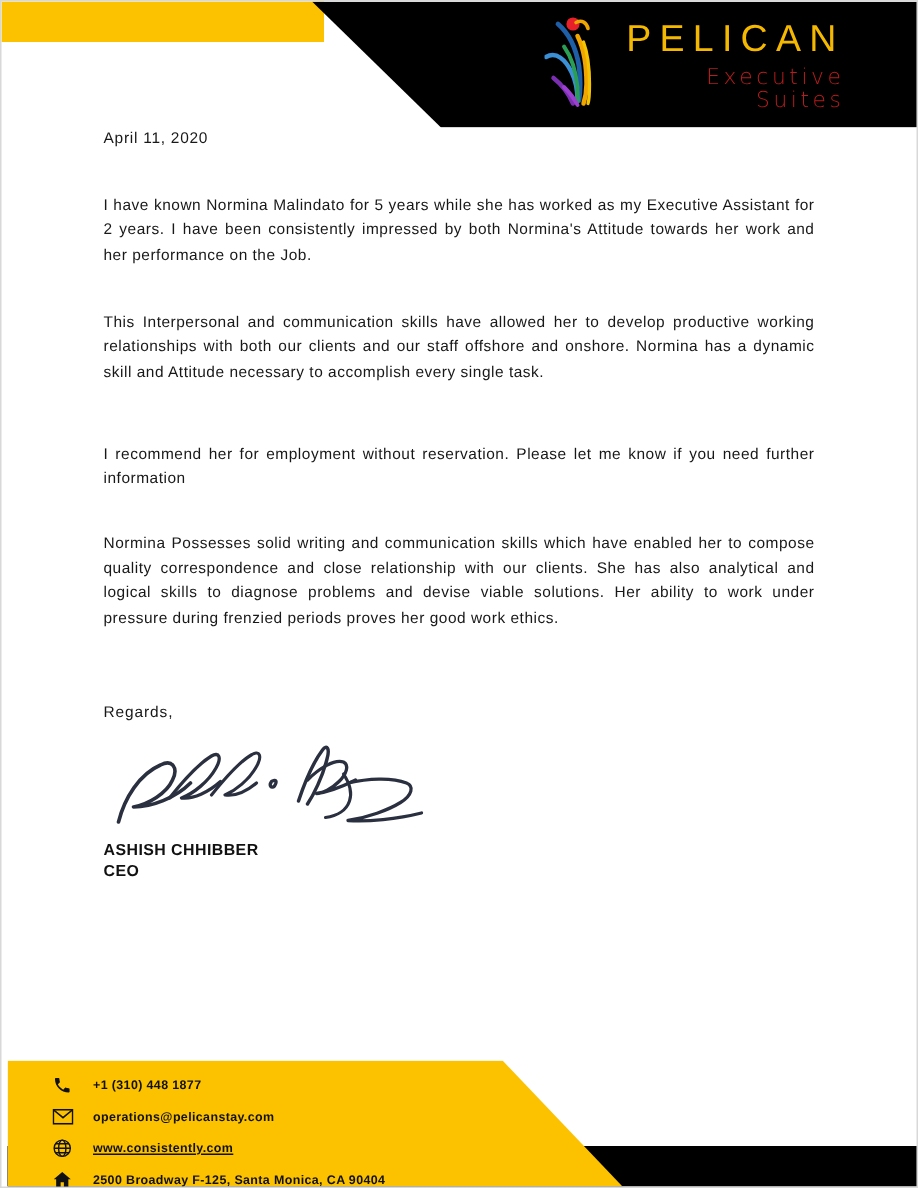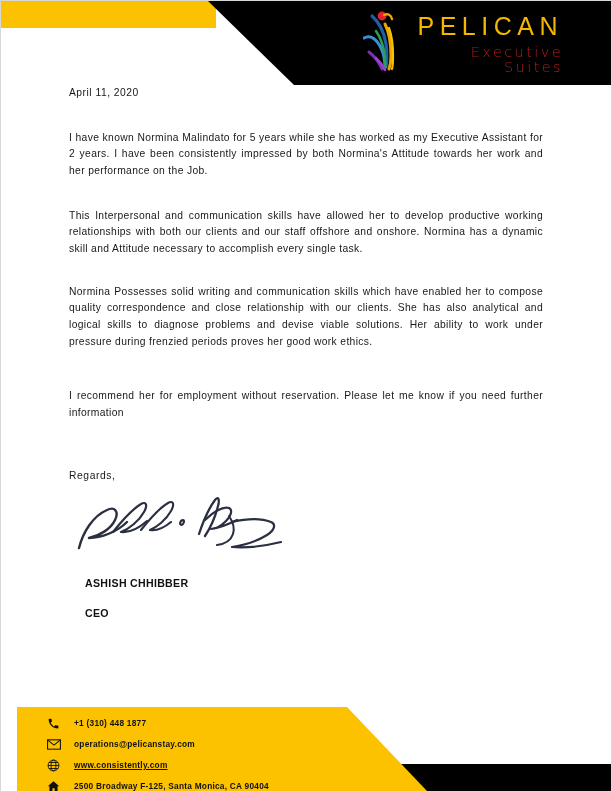--- a/index.html
+++ b/index.html
@@ -115,33 +115,33 @@
     letter-spacing: 0.6px;
   }
 
   .sig-wrap {
     margin: 4px 0 0 0;
     height: 72px;
     width: 230px;
     position: relative;
   }
   .signer {
-    margin: 16px;
+    margin: 0;
     font-family: "Liberation Sans", sans-serif;
     font-size: 10.6px;
     font-weight: bold;
     color: #111;
     line-height: 1.33;
     letter-spacing: 0.3px;
   }
 
   
   .footer {
     position: absolute;
-    left: 16px;
+    left: 4px;
     bottom: 0;
     width: 545px;
     height: 92px;
     text-align: right;
   }
   .ftr-black {
     position: absolute;
     left: 0; bottom: 0;
     width: 612px;
     height: 27px;
@@ -221,22 +221,22 @@
     </div>
   </div>
 
   <div class="letter letter-text">
 
     <p class="date">April 11, 2020</p>
 
 
     <p class="para">I have known Normina Malindato for 5 years while she has worked as my Executive Assistant for 2 years. I have been consistently impressed by both Normina's Attitude towards her work and her performance on the Job.</p>
     <p class="para">This Interpersonal and communication skills have allowed her to develop productive working relationships with both our clients and our staff offshore and onshore. Normina has a dynamic skill and Attitude necessary to accomplish every single task.</p>
+    <p class="para recommend">I recommend her for employment without reservation. Please let me know if you need further information</p>
     <p class="para tight">Normina Possesses solid writing and communication skills which have enabled her to compose quality correspondence and close relationship with our clients. She has also analytical and logical skills to diagnose problems and devise viable solutions. Her ability to work under pressure during frenzied periods proves her good work ethics.</p>
-    <p class="para recommend">I recommend her for employment without reservation. Please let me know if you need further information</p>
 
     <p class="regards">Regards,</p>
 
     <div class="sig-wrap">
       <svg width="230" height="72" viewBox="0 0 230 72">
         <g fill="none" stroke="#2a3040" stroke-linecap="round" stroke-linejoin="round">
           <path d="M10 60 C14 44, 24 28, 38 22 C46 18, 50 24, 46 32 C42 41, 30 48, 20 50 C32 50, 48 44, 58 34" stroke-width="2.4"></path>
           <path d="M44 44 C52 34, 62 22, 72 16 C77 13, 79 17, 75 24 C70 33, 60 41, 52 44 C60 45, 70 40, 78 33" stroke-width="2.2"></path>
           <path d="M72 42 C80 32, 90 20, 99 15 C104 12, 106 16, 102 23 C97 32, 88 39, 81 42 C88 43, 96 39, 102 34" stroke-width="2.1"></path>
           <path d="M112 33 C115 31, 116 33, 114 36 C112 38, 110 36, 112 33" stroke-width="2.2"></path>

